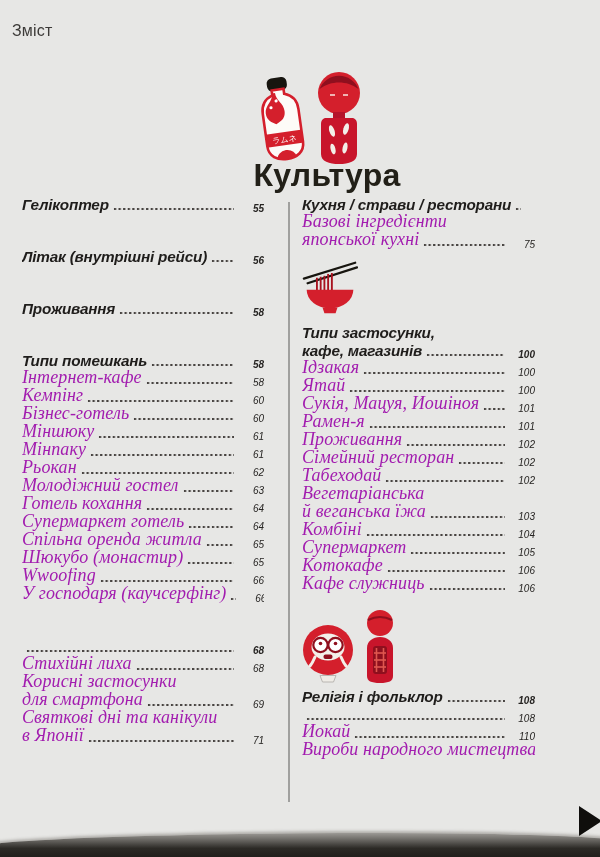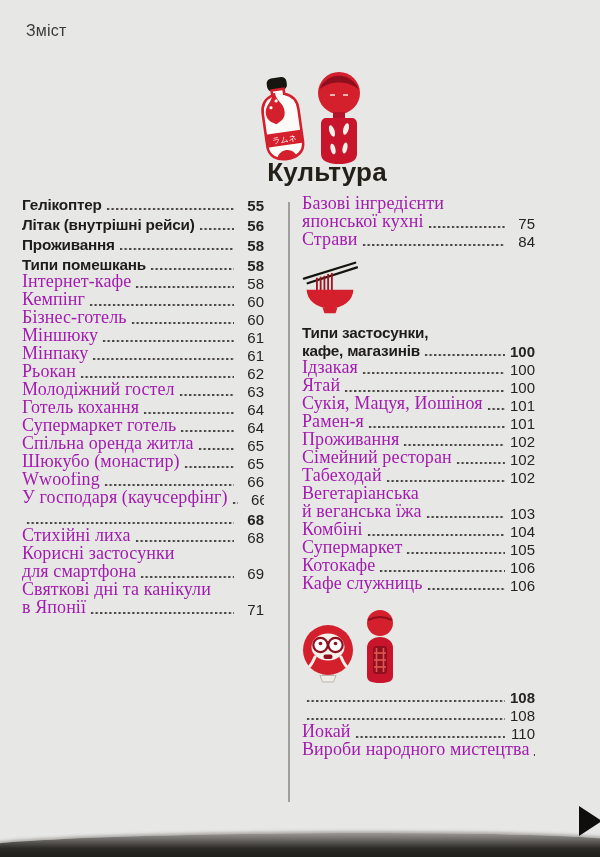--- a/index.html
+++ b/index.html
@@ -6,38 +6,38 @@
   .photo{
     position:relative;width:600px;height:857px;overflow:hidden;
     font-family:"Liberation Sans",sans-serif;
     background:
       linear-gradient(to right, rgba(0,0,0,0.13), rgba(0,0,0,0) 14px),
       linear-gradient(to left, rgba(0,0,0,0.09), rgba(0,0,0,0) 46px),
       linear-gradient(to bottom, rgba(0,0,0,0) 90%, rgba(0,0,0,0.10)),
       linear-gradient(115deg,#eeeeec 0%,#e8e8e6 55%,#deded c 100%);
     background-color:#e7e7e5;
   }
-  .page-label{position:absolute;left:26px;top:22px;font-size:16px;color:#3c3a38;letter-spacing:.2px;}
+  .page-label{position:absolute;left:12px;top:22px;font-size:16px;color:#3c3a38;letter-spacing:.2px;}
   .header-icons{position:absolute;left:263px;top:66px;width:130px;height:100px;display:flex;align-items:flex-end;gap:5px;}
   .bottle-svg{transform:rotate(-8deg);transform-origin:50% 90%;}
   .section-heading{position:absolute;left:192px;top:157px;width:270px;text-align:center;
-    font-size:26px;font-weight:700;color:#222018;letter-spacing:.2px;}
+    font-size:32px;font-weight:700;color:#222018;letter-spacing:.2px;}
   .divider{position:absolute;left:288px;top:202px;width:1.5px;height:600px;background:#a0a09e;}
   .col{position:absolute;top:196px;}
   .col-left{left:22px;width:242px;}
   .col-right{left:302px;width:233px;}
-  .toc-row{display:flex;align-items:flex-end;height:18px;overflow:hidden;}
-  .gap-lg{margin-top:2px;}
+  .toc-row{display:flex;align-items:flex-end;height:18px;overflow:hidden;font-style:italic;}
+  .gap-lg{margin-top:34px;}
   .label{white-space:nowrap;}
   .serif .label{font-family:"Liberation Serif",serif;font-size:18px;color:#a21caf;letter-spacing:.1px;}
   .bold .label{font-family:"Liberation Sans",sans-serif;font-weight:700;font-size:15.3px;color:#1f1d1b;letter-spacing:-.2px;}
   .leader{flex:1 1 0;min-width:6px;height:4px;margin:0 4px 3px 4px;
     background-image:radial-gradient(circle at 2px 2px,#474340 1.1px,transparent 1.5px);
     background-size:4.6px 4px;background-repeat:repeat-x;background-position:left bottom;}
-  .num{font-family:"Liberation Sans",sans-serif;font-size:15px;color:#262422;min-width:26px;text-align:right;}
+  .num{font-family:"Liberation Sans",sans-serif;font-size:10px;color:#262422;min-width:26px;text-align:right;}
   .bold .num{font-weight:700;}
   .icon-row{display:flex;align-items:flex-end;gap:9px;height:auto;}
   .icon-ramen{margin:8px 0 8px 0;}
   .icon-folk{margin:14px 0 4px 0;}
   .book-bottom-edge{position:absolute;left:-30px;right:-30px;bottom:-10px;height:34px;
     background:linear-gradient(to bottom, rgba(94,90,84,.55) 0%, #2c2a26 45%, #141310 100%);
     border-radius:100% 60% 0 0 / 26px 16px 0 0;
     box-shadow:0 -2px 3px rgba(110,106,100,.45);}
   .black-arrow-marker{position:absolute;left:579px;top:806px;width:0;height:0;
     border-top:15px solid transparent;border-bottom:15px solid transparent;border-left:23px solid #0f0e0c;}
@@ -194,33 +194,33 @@
 
   </div>
       <div class="toc-row serif">
     <span class="label">в Японії</span>
     <span class="leader"></span>
     <span class="num">71</span>
   </div>
     </div>
 
   <div class="col col-right">
+      <div class="toc-row bold">
+    <span class="label">Кухня / страви / ресторани</span>
+    <span class="leader"></span>
+    <span class="num">74</span>
+  </div>
       <div class="toc-row serif">
     <span class="label">Базові інгредієнти</span>
 
   </div>
       <div class="toc-row serif">
     <span class="label">японської кухні</span>
     <span class="leader"></span>
     <span class="num">75</span>
-  </div>
-      <div class="toc-row serif">
-    <span class="label">Страви</span>
-    <span class="leader"></span>
-    <span class="num">84</span>
   </div>
       <div class="toc-row icon-ramen icon-row">
         <svg width="56" height="58" viewBox="0 0 60 60">
     <g stroke="#17150f" stroke-width="2.4" stroke-linecap="round">
       <line x1="2" y1="21" x2="57" y2="4"></line>
       <line x1="6" y1="26" x2="59" y2="9"></line>
     </g>
     <g stroke="#a8121f" stroke-width="2">
       <line x1="16" y1="20" x2="16" y2="34"></line>
       <line x1="20" y1="19" x2="20" y2="34"></line>
@@ -326,20 +326,21 @@
     <g stroke="#e0574f" stroke-width="1.6">
       <line x1="13.5" y1="40" x2="13.5" y2="64"></line>
       <line x1="20.5" y1="40" x2="20.5" y2="64"></line>
       <line x1="11" y1="45" x2="23" y2="45"></line>
       <line x1="11" y1="52" x2="23" y2="52"></line>
       <line x1="11" y1="59" x2="23" y2="59"></line>
     </g>
   </svg>
       </div>
       <div class="toc-row bold">
+    <span class="label">Релігія і фольклор</span>
     <span class="leader"></span>
     <span class="num">108</span>
   </div>
       <div class="toc-row serif">
     <span class="leader"></span>
     <span class="num">108</span>
   </div>
       <div class="toc-row serif">
     <span class="label">Йокай</span>
     <span class="leader"></span>

